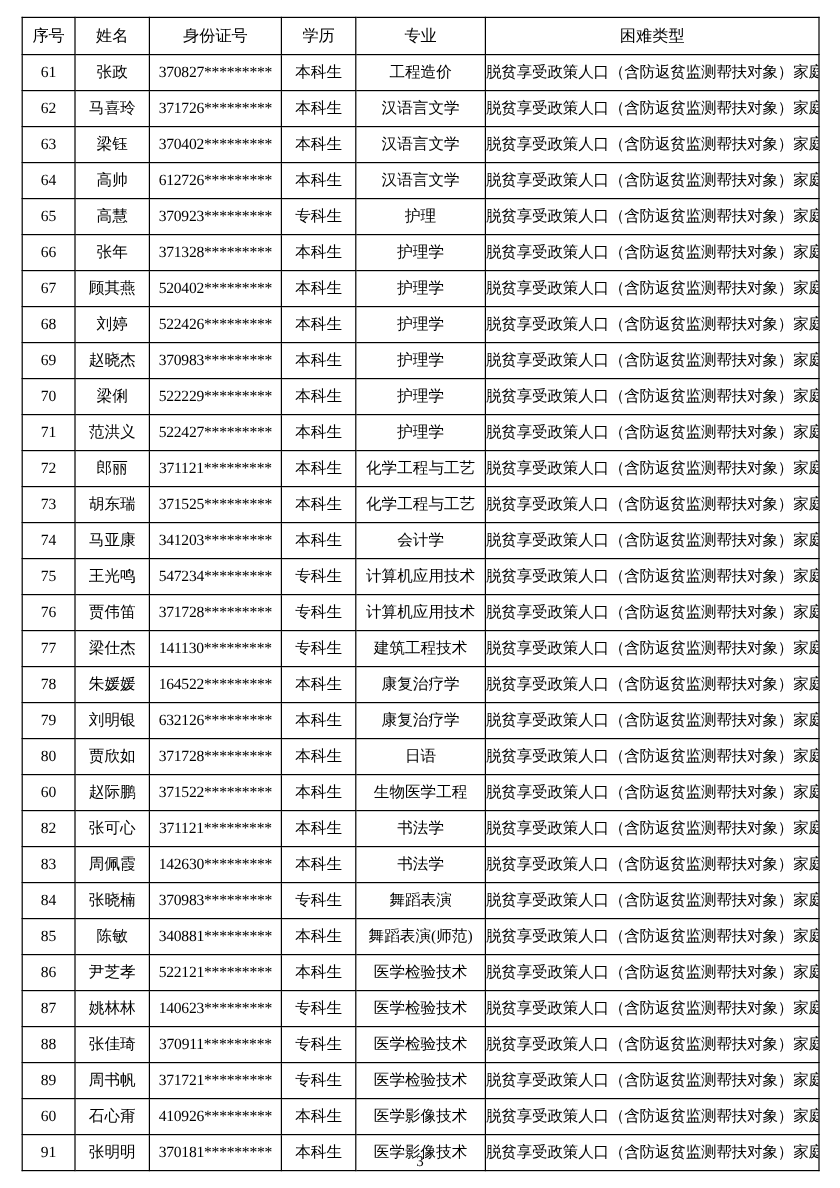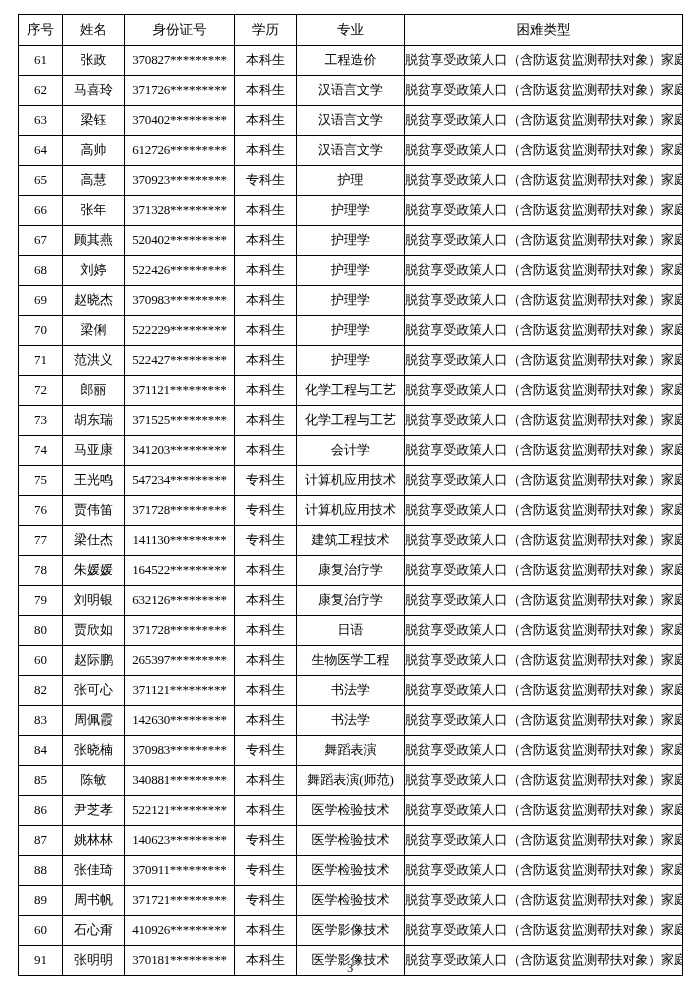--- a/index.html
+++ b/index.html
@@ -252,21 +252,21 @@
           <td>80</td>
           <td>贾欣如</td>
           <td class="cell-id">371728*********</td>
           <td>本科生</td>
           <td class="cell-major">日语</td>
           <td class="cell-type">脱贫享受政策人口（含防返贫监测帮扶对象）家庭毕业生</td>
         </tr>
         <tr>
           <td>60</td>
           <td>赵际鹏</td>
-          <td class="cell-id">265397*********</td>
+          <td class="cell-id">371522*********</td>
           <td>本科生</td>
           <td class="cell-major">生物医学工程</td>
           <td class="cell-type">脱贫享受政策人口（含防返贫监测帮扶对象）家庭毕业生</td>
         </tr>
         <tr>
           <td>82</td>
           <td>张可心</td>
           <td class="cell-id">371121*********</td>
           <td>本科生</td>
           <td class="cell-major">书法学</td>

